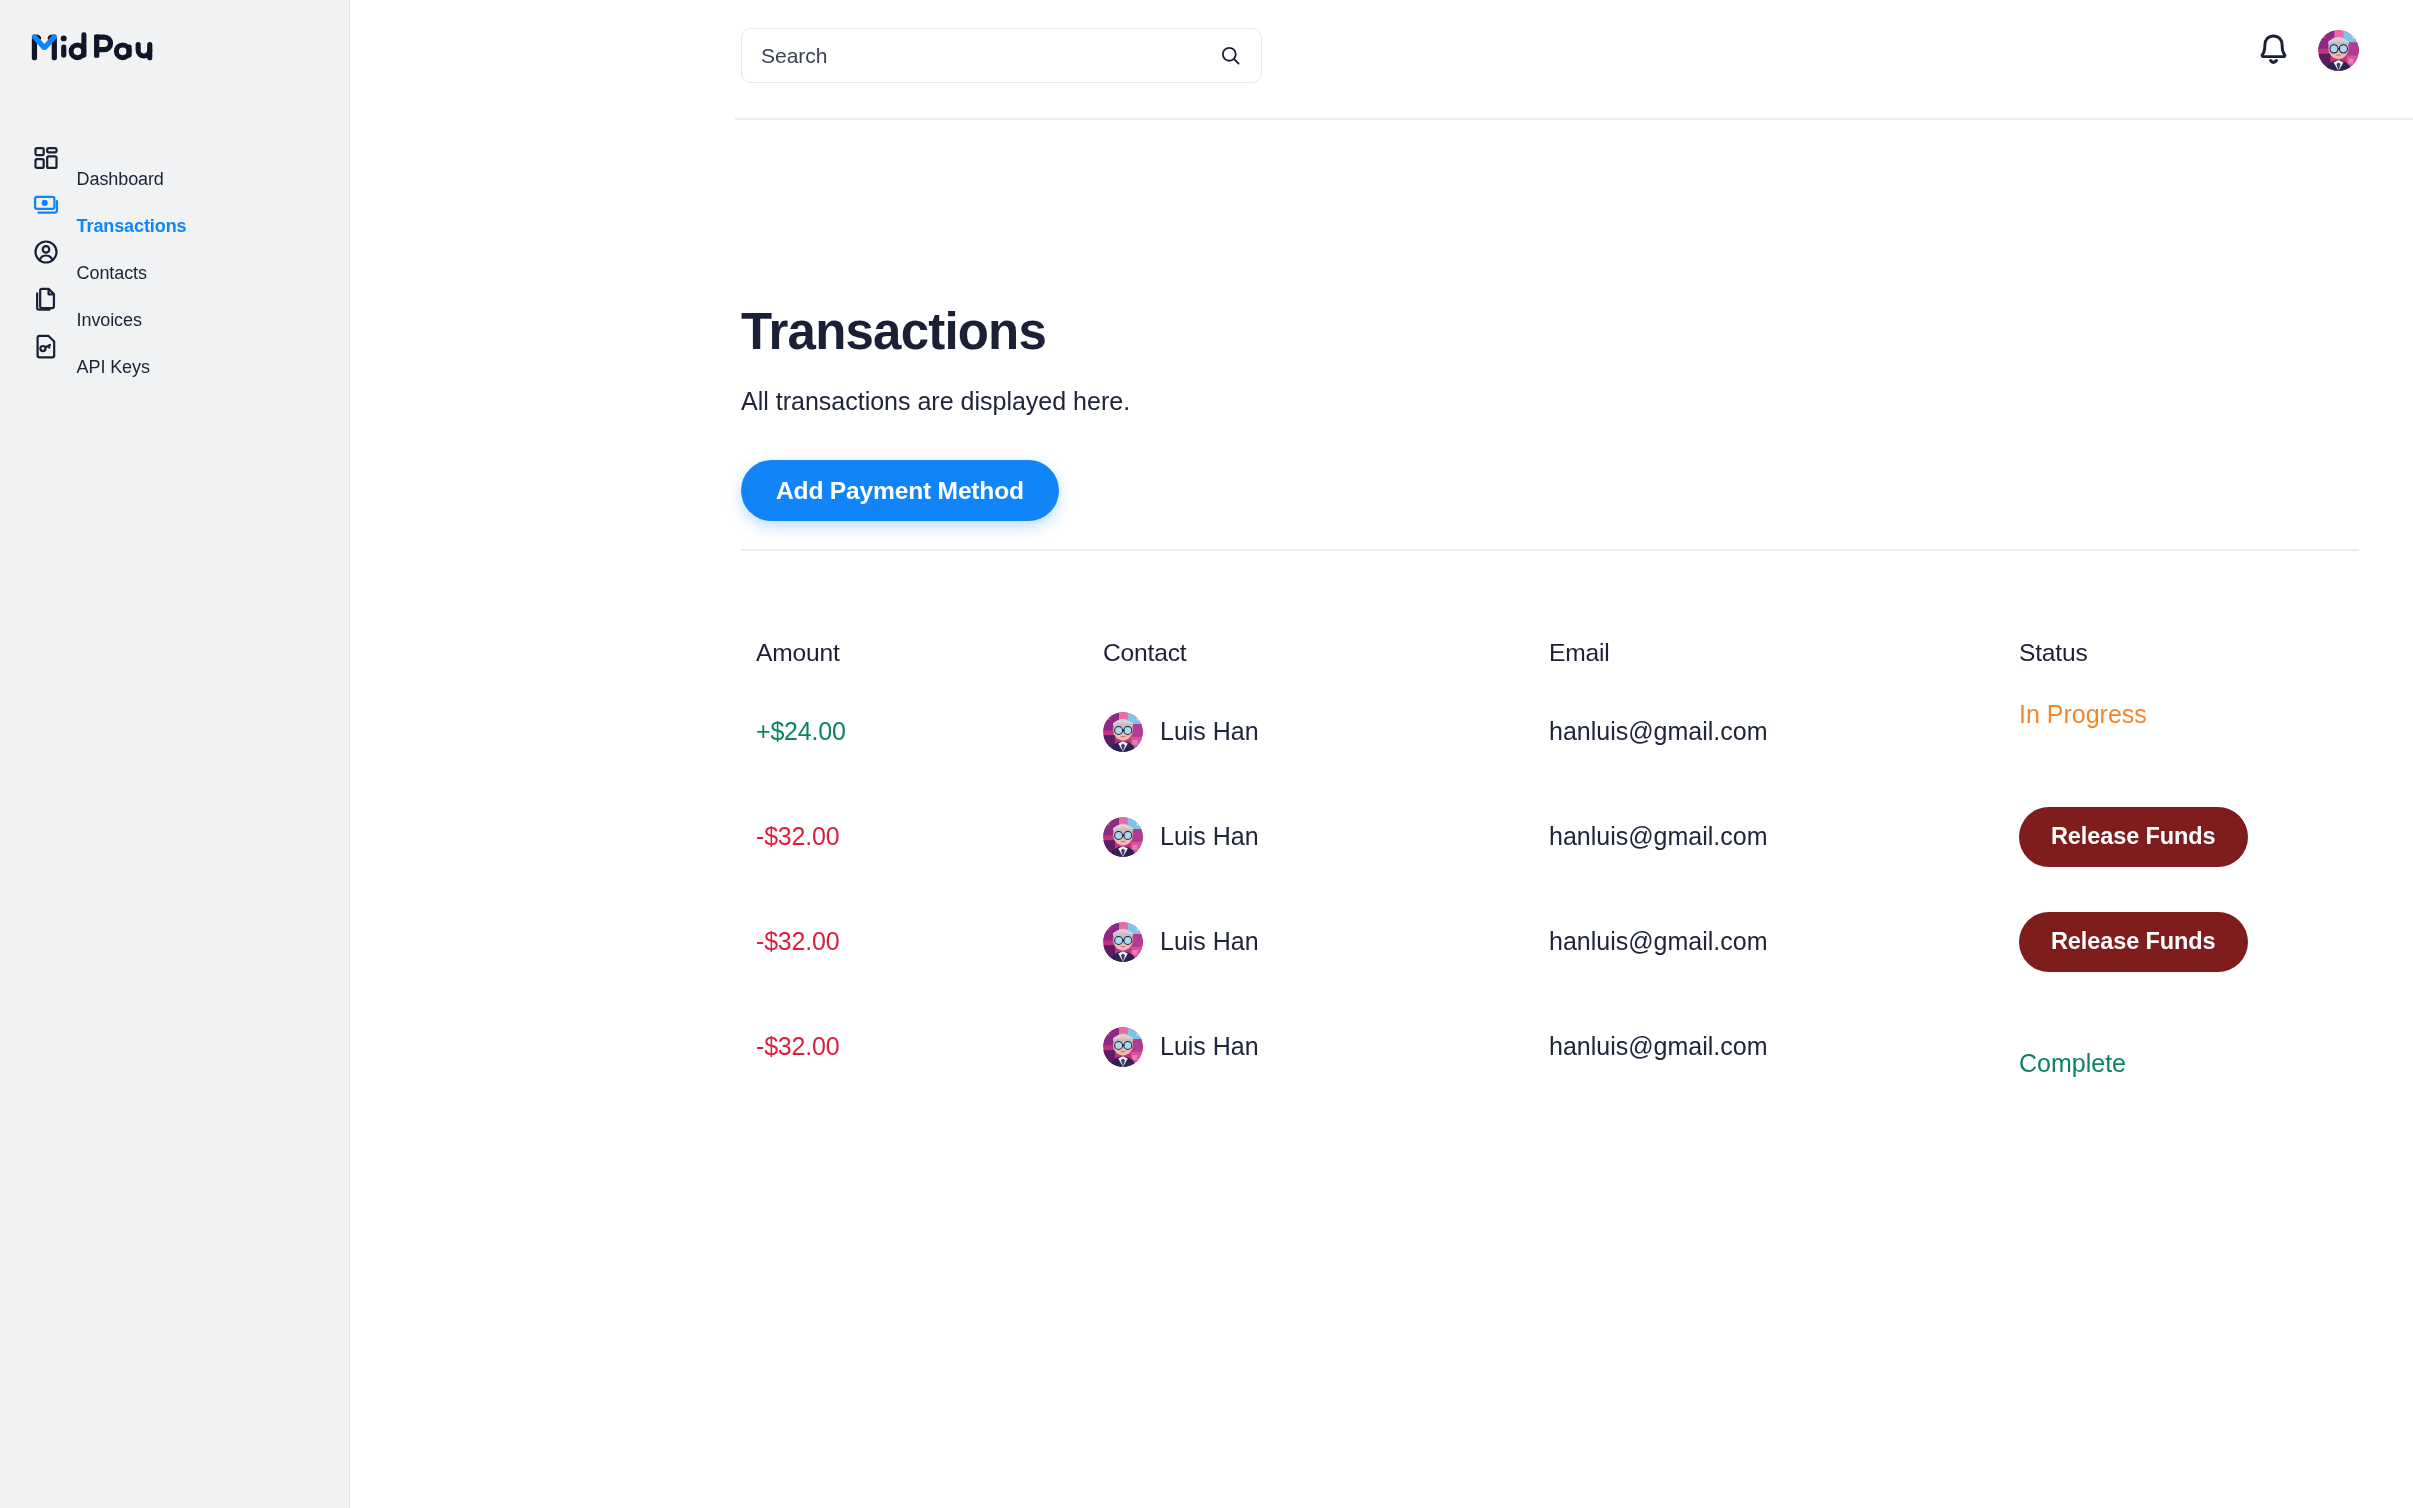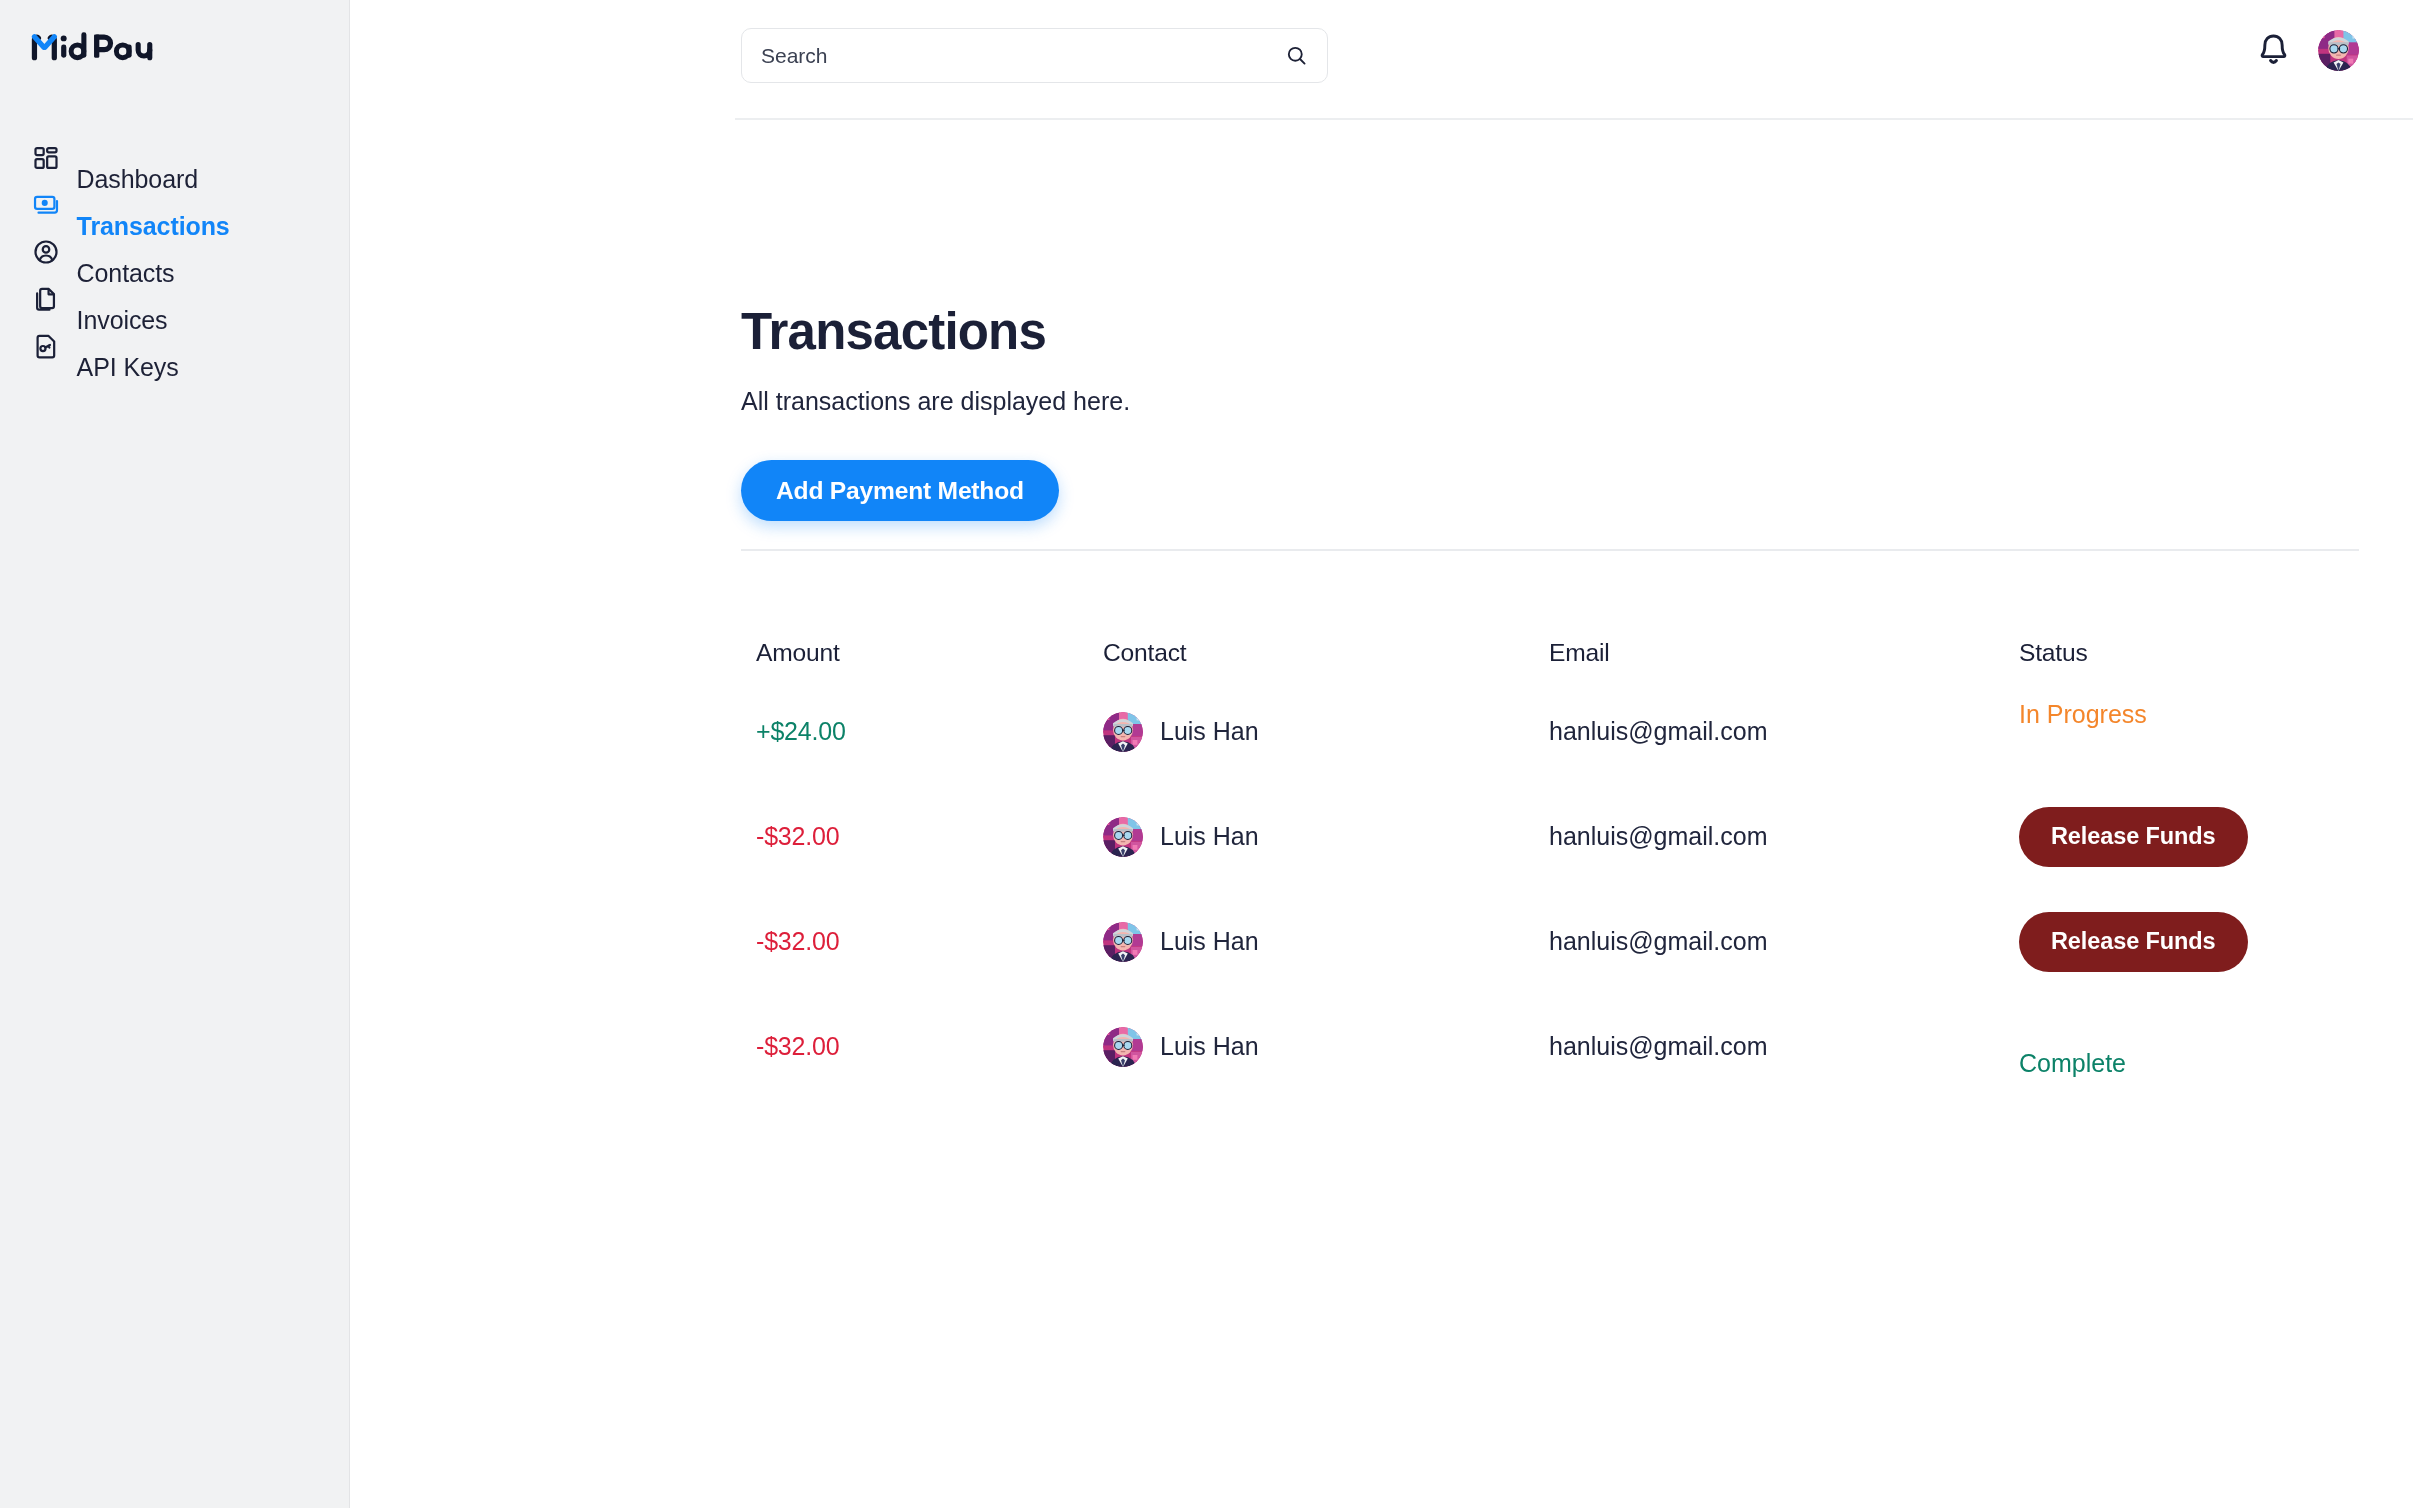--- a/index.html
+++ b/index.html
@@ -34,40 +34,40 @@
     cursor: pointer;
   }
   .nav-item .nav-ico {
     width: 30px; height: 30px;
     display: flex; align-items: center; justify-content: center;
     flex: 0 0 30px;
   }
   .nav-item .nav-ico svg { display: block; }
   .nav-label {
     margin-left: 15.6px;
-    font-size: 25px;
+    font-size: 18px;
     color: #1d2136;
     letter-spacing: -0.1px;
     white-space: nowrap;
     margin-top: 44px;
   }
   .nav-item.active .nav-label { color: #1185f8; font-weight: bold; }
   .nav-item.signout { padding-left: 31px; height: 47px; }
   .nav-item.signout .nav-label { margin-left: 0; color: #e0203c; }
 
   
   .main { flex: 1 1 auto; position: relative; background: #fff; height: 1508px; }
 
   .topbar {
     height: 120px; width: 100%;
     position: relative;
   }
   .search-box {
     position: absolute; left: 391px; top: 28px;
-    width: 587px; height: 55px;
+    width: 521px; height: 55px;
     border: 1.7px solid #e4e6e9; border-radius: 10px;
     background: #fff;
     display: flex; align-items: center;
     padding: 0 19px;
   }
   .search-input {
     flex: 1 1 auto; border: none; outline: none;
     font-family: "Liberation Sans", sans-serif;
     font-size: 21px; color: #1d2136;
     background: transparent;

